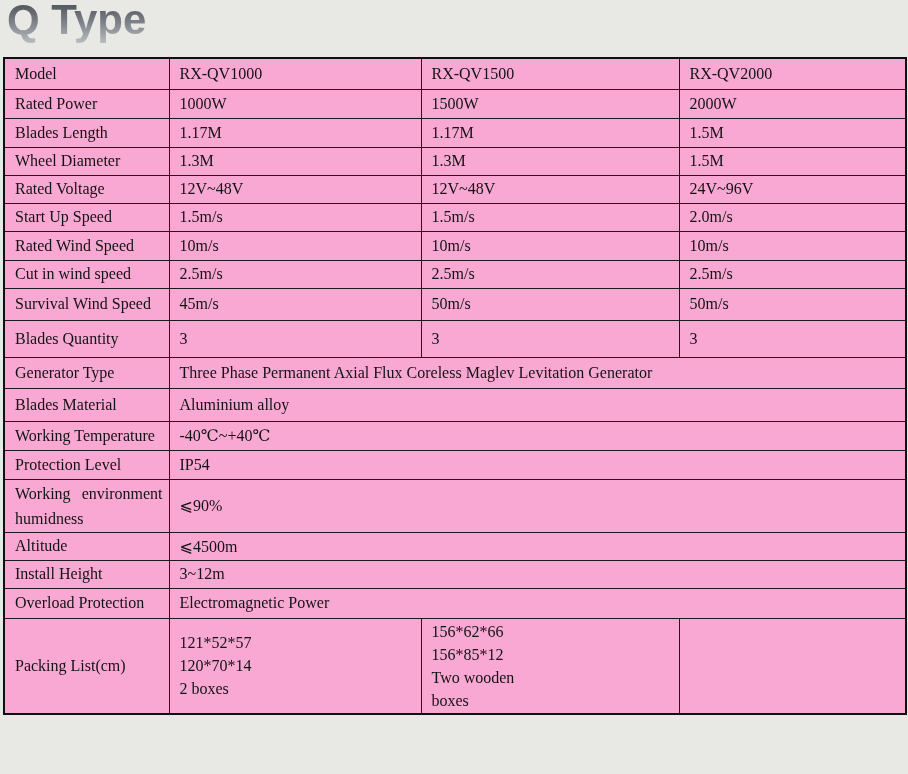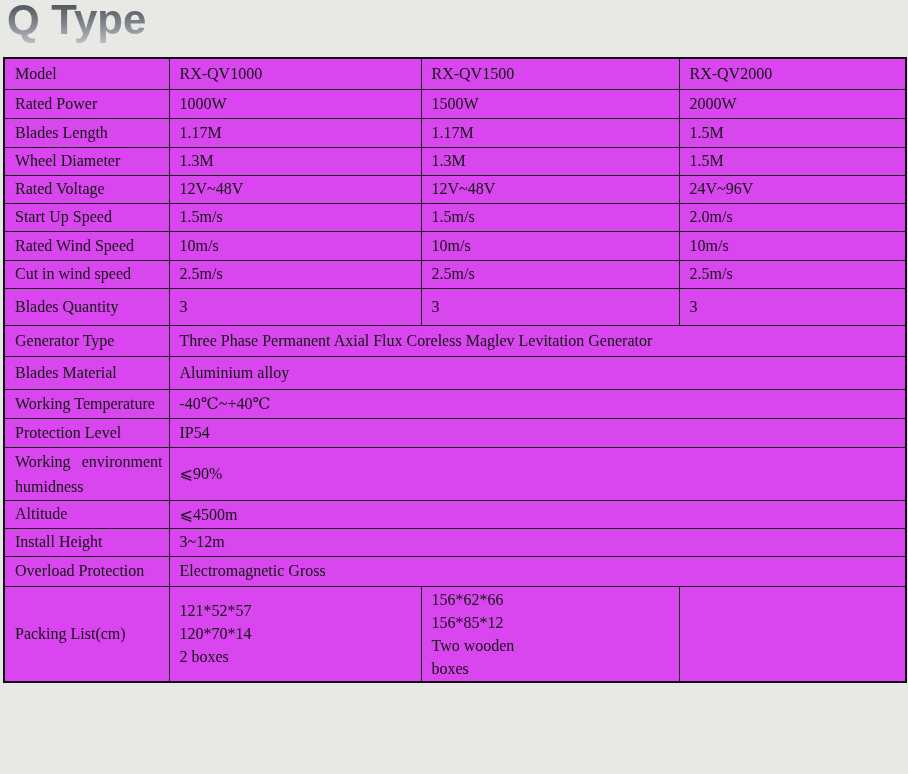--- a/index.html
+++ b/index.html
@@ -39,21 +39,21 @@
     }
   }
   table.spec {
     position: absolute;
     left: 3px;
     top: 57px;
     width: 902px;
     border-collapse: collapse;
     table-layout: fixed;
     border: 2px solid #0f0f0f;
-    background: #d946ef;
+    background: #f9a8d4;
   }
   table.spec td {
     border: 1px solid #1b1b1b;
     padding: 1px 6px 1px 10px;
     font-size: 16px;
     color: #131313;
     vertical-align: middle;
     overflow: hidden;
   }
   td.label-cell { padding-left: 8px; }
@@ -125,20 +125,26 @@
         <td>10m/s</td>
         <td>10m/s</td>
         <td>10m/s</td>
       </tr>
       <tr style="height:28px">
         <td class="label-cell">Cut in wind speed</td>
         <td>2.5m/s</td>
         <td>2.5m/s</td>
         <td>2.5m/s</td>
       </tr>
+      <tr style="height:32px">
+        <td class="label-cell">Survival Wind Speed</td>
+        <td>45m/s</td>
+        <td>50m/s</td>
+        <td>50m/s</td>
+      </tr>
       <tr style="height:37px">
         <td class="label-cell">Blades Quantity</td>
         <td>3</td>
         <td>3</td>
         <td>3</td>
       </tr>
       <tr style="height:31px">
         <td class="label-cell">Generator Type</td>
         <td colspan="3">Three Phase Permanent Axial Flux Coreless Maglev Levitation Generator</td>
       </tr>
@@ -161,21 +167,21 @@
       <tr style="height:28px">
         <td class="label-cell">Altitude</td>
         <td colspan="3">⩽4500m</td>
       </tr>
       <tr style="height:28px">
         <td class="label-cell">Install Height</td>
         <td colspan="3">3~12m</td>
       </tr>
       <tr style="height:30px">
         <td class="label-cell">Overload Protection</td>
-        <td colspan="3">Electromagnetic Gross</td>
+        <td colspan="3">Electromagnetic Power</td>
       </tr>
       <tr style="height:95px">
         <td class="label-cell">Packing List(cm)</td>
         <td class="packing-cell pad-lg">
           <span class="pack-line">121*52*57</span>
           <span class="pack-line">120*70*14</span>
           <span class="pack-line">2 boxes</span>
         </td>
         <td class="packing-cell pad-lg">
           <span class="pack-line">156*62*66</span>

